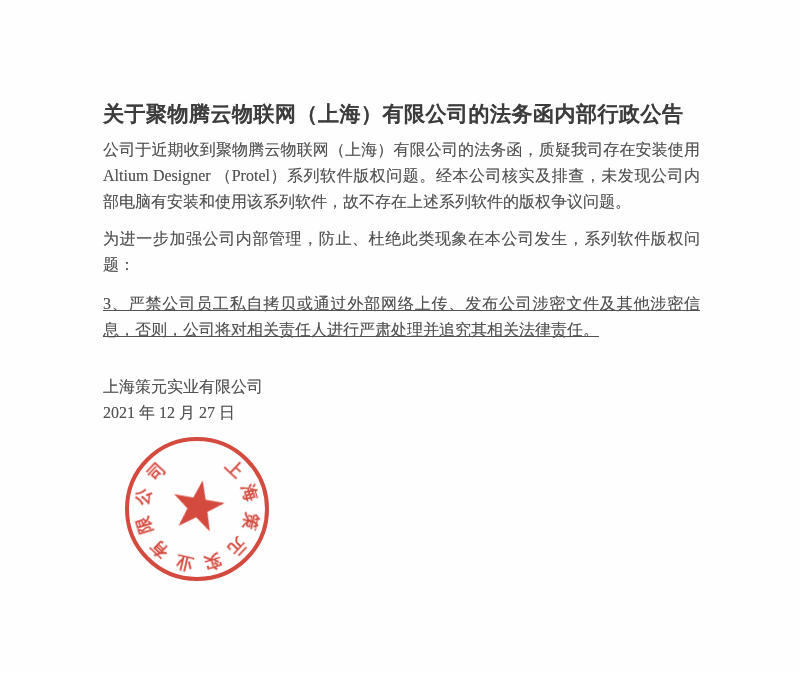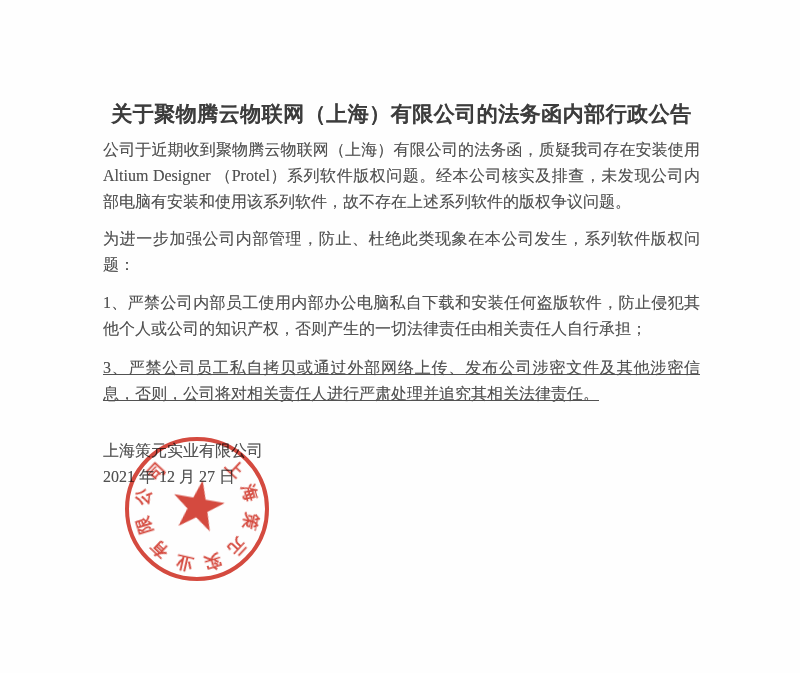--- a/index.html
+++ b/index.html
@@ -11,21 +11,21 @@
     overflow:hidden;
     font-family:"Liberation Serif","DejaVu Serif",serif;
   }
   .content {
     position:absolute;
     left:103px; top:0;
     width:597px;
   }
   .title {
     margin:100px 0 0 0;
-    text-align:center;
+    text-align:left;
     font-family:"Liberation Sans","DejaVu Sans",sans-serif;
     font-size:21px;
     font-weight:bold;
     color:#3c3c3c;
     letter-spacing:0.5px;
     text-shadow:0 0 .5px rgba(60,60,60,.55);
   }
   .p {
     margin:0;
     font-size:16px;
@@ -81,21 +81,20 @@
 
 <div class="page">
 
   <main class="content">
     <h1 class="title">关于聚物腾云物联网（上海）有限公司的法务函内部行政公告</h1>
 
     <p class="p p1">公司于近期收到聚物腾云物联网（上海）有限公司的法务函，质疑我司存在安装使用 Altium Designer （Protel）系列软件版权问题。经本公司核实及排查，未发现公司内部电脑有安装和使用该系列软件，故不存在上述系列软件的版权争议问题。</p>
 
     <p class="p p2">为进一步加强公司内部管理，防止、杜绝此类现象在本公司发生，系列软件版权问题：</p>
 
-    <p class="p p3">1、严禁公司内部员工使用内部办公电脑私自下载和安装任何盗版软件，防止侵犯其他个人或公司的知识产权，否则产生的一切法律责任由相关责任人自行承担；</p>
 
 
     <p class="p p5">3、严禁公司员工私自拷贝或通过外部网络上传、发布公司涉密文件及其他涉密信息，否则，公司将对相关责任人进行严肃处理并追究其相关法律责任。</p>
 
     <div class="sig">
       <p class="p">上海策元实业有限公司</p>
       <p class="p">2021 年 12 月 27 日</p>
     </div>
   </main>
 

